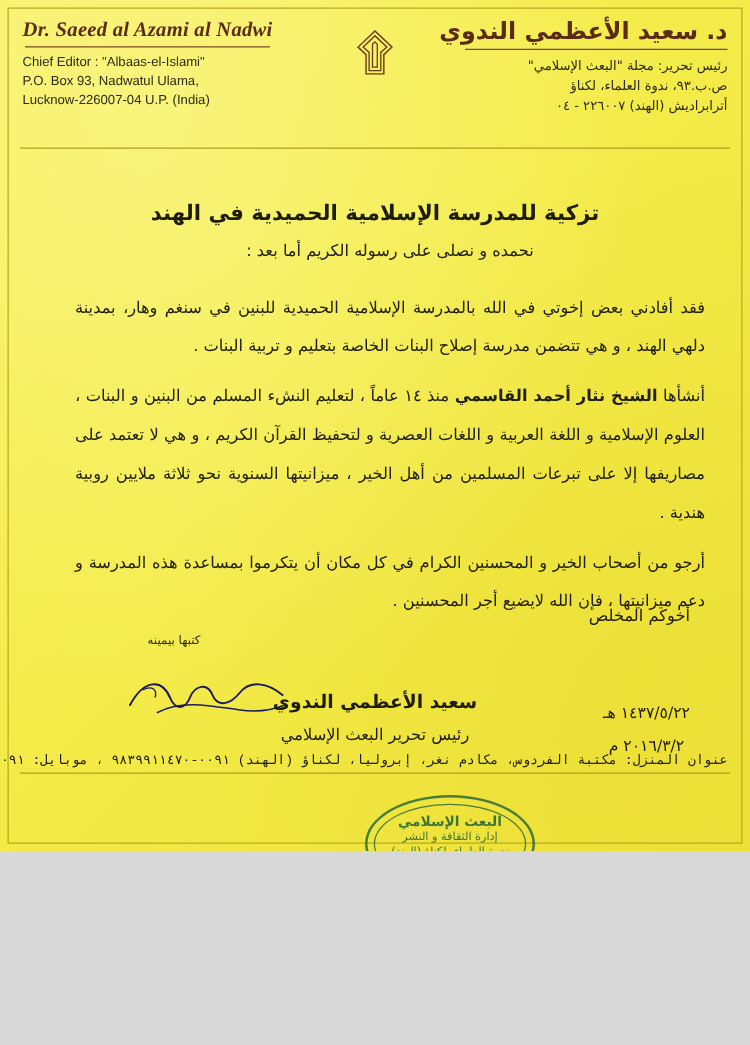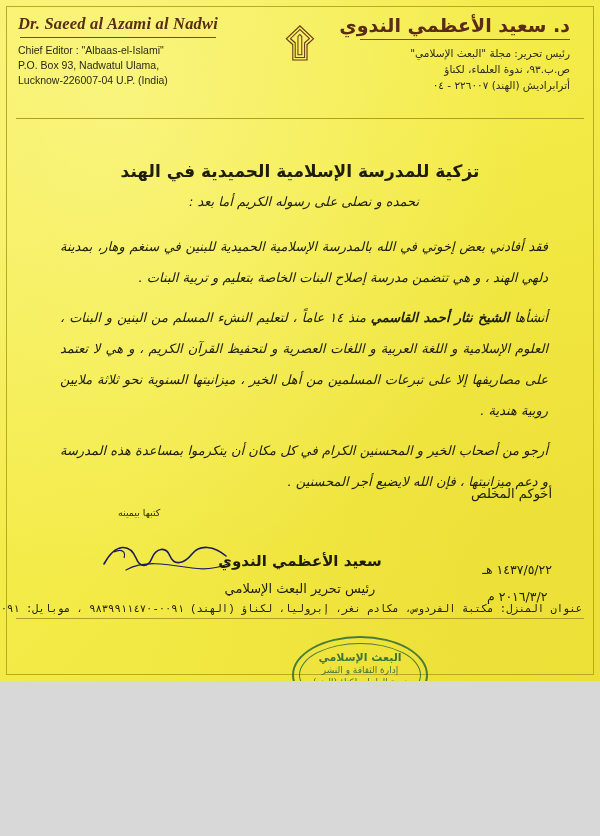--- a/index.html
+++ b/index.html
@@ -83,21 +83,21 @@
   .tughra {
     font-family: "DejaVu Sans", sans-serif;
     font-size: 40px;
     line-height: 46px;
     color: #6a3a18;
     direction: rtl;
   }
 
   .hdr-right {
     position: absolute;
-    right: 12px;
+    right: 0;
     top: 0;
     width: 46%;
     text-align: right;
     direction: rtl;
   }
   .hdr-name-ar {
     font-family: "DejaVu Sans", sans-serif;
     font-weight: bold;
     font-size: 19px;
     color: #5a2b16;
@@ -139,29 +139,28 @@
     font-weight: bold;
     font-size: 17px;
     color: #1d1d08;
     margin-top: 21px;
   }
 
   
   .body-text {
     position: absolute;
     left: 60px;
-    right: 52px;
+    right: 36px;
     top: 186px;
     direction: rtl;
     text-align: justify;
     font-family: "DejaVu Sans", sans-serif;
     font-size: 13px;
     line-height: 31px;
     color: #20200c;
-    font-style: italic;
   }
   .body-text p { margin: 0 0 9px 0; }
   .p-intro {
     text-align: center;
     margin-bottom: 14px !important;
   }
   .bold-name { font-weight: bold; }
 
   .closing {
     position: absolute;

